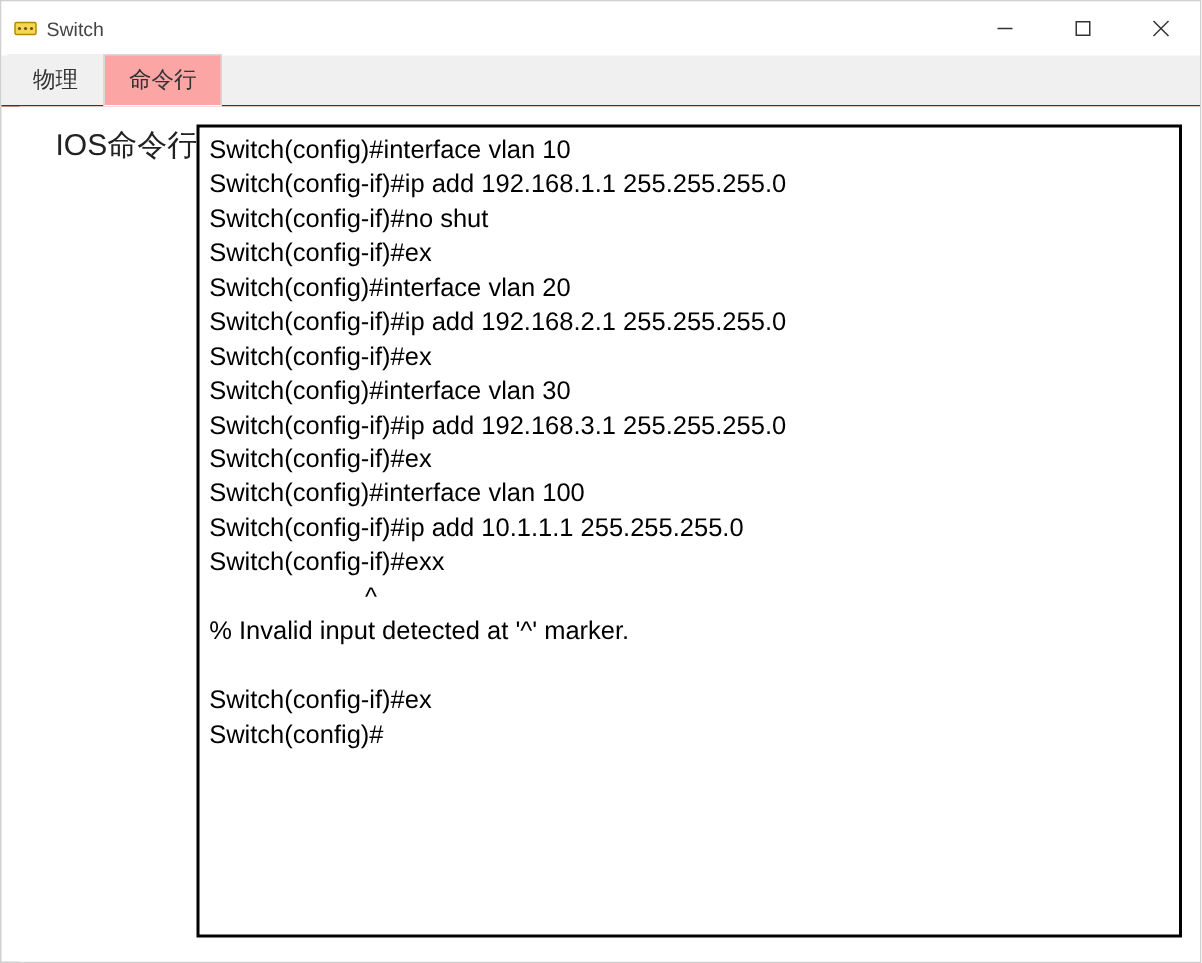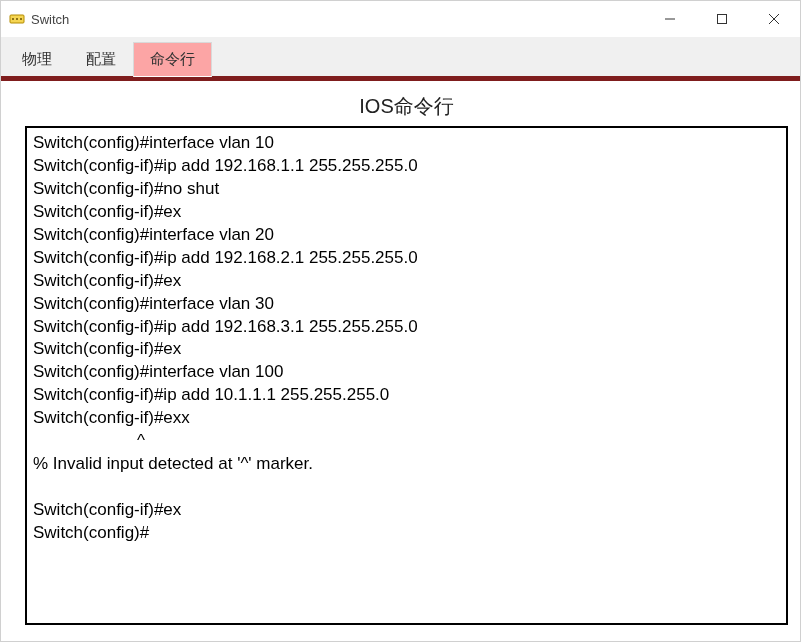--- a/index.html
+++ b/index.html
@@ -43,23 +43,23 @@
       width: 52px;
       height: 100%;
       display: flex;
       align-items: center;
       justify-content: center;
       color: #444;
       font-size: 14px;
     }
     .titlebar-btn svg { width: 12px; height: 12px; }
     .tabbar {
-      height: 44px;
+      height: 34px;
       background: #f0f0f0;
-      border-bottom: 5px solid #7f1d1d;
+      border-bottom: 1px solid #7f1d1d;
       display: flex;
       align-items: flex-end;
       padding-left: 4px;
     }
     .tab {
       padding: 7px 16px;
       font-size: 15px;
       color: #333;
       background: #f0f0f0;
       border: 1px solid transparent;
@@ -71,21 +71,22 @@
       background: #fca5a5;
       border-color: #d9d9d9;
       border-bottom: 1px solid #fff;
       margin-bottom: -1px;
     }
     .content {
       flex: 1;
       background: #fff;
       padding: 12px 12px 16px 24px;
       display: flex;
-      flex-direction: column;
+      flex-direction: row;
+      margin-left: 12px;
     }
     .panel-title {
       text-align: center;
       font-size: 20px;
       color: #222;
       margin-bottom: 6px;
       font-weight: normal;
     }
     .terminal {
       border: 2px solid #000;
@@ -151,21 +152,20 @@
         <svg viewBox="0 0 12 12">
             <line x1="1" y1="1" x2="11" y2="11" stroke="#333" stroke-width="1"></line>
             <line x1="11" y1="1" x2="1" y2="11" stroke="#333" stroke-width="1"></line>
           </svg>
       </div>
     </div>
   </div>
 
   <div class="tabbar">
     <div class="tab">物理</div>
-    <div class="tab">配置</div>
     <div class="tab active">命令行</div>
   </div>
 
   <div class="content">
     <div class="panel-title">IOS命令行</div>
     <div class="terminal">
       <pre>Switch(config)#interface vlan 10
 Switch(config-if)#ip add 192.168.1.1 255.255.255.0
 Switch(config-if)#no shut
 Switch(config-if)#ex

